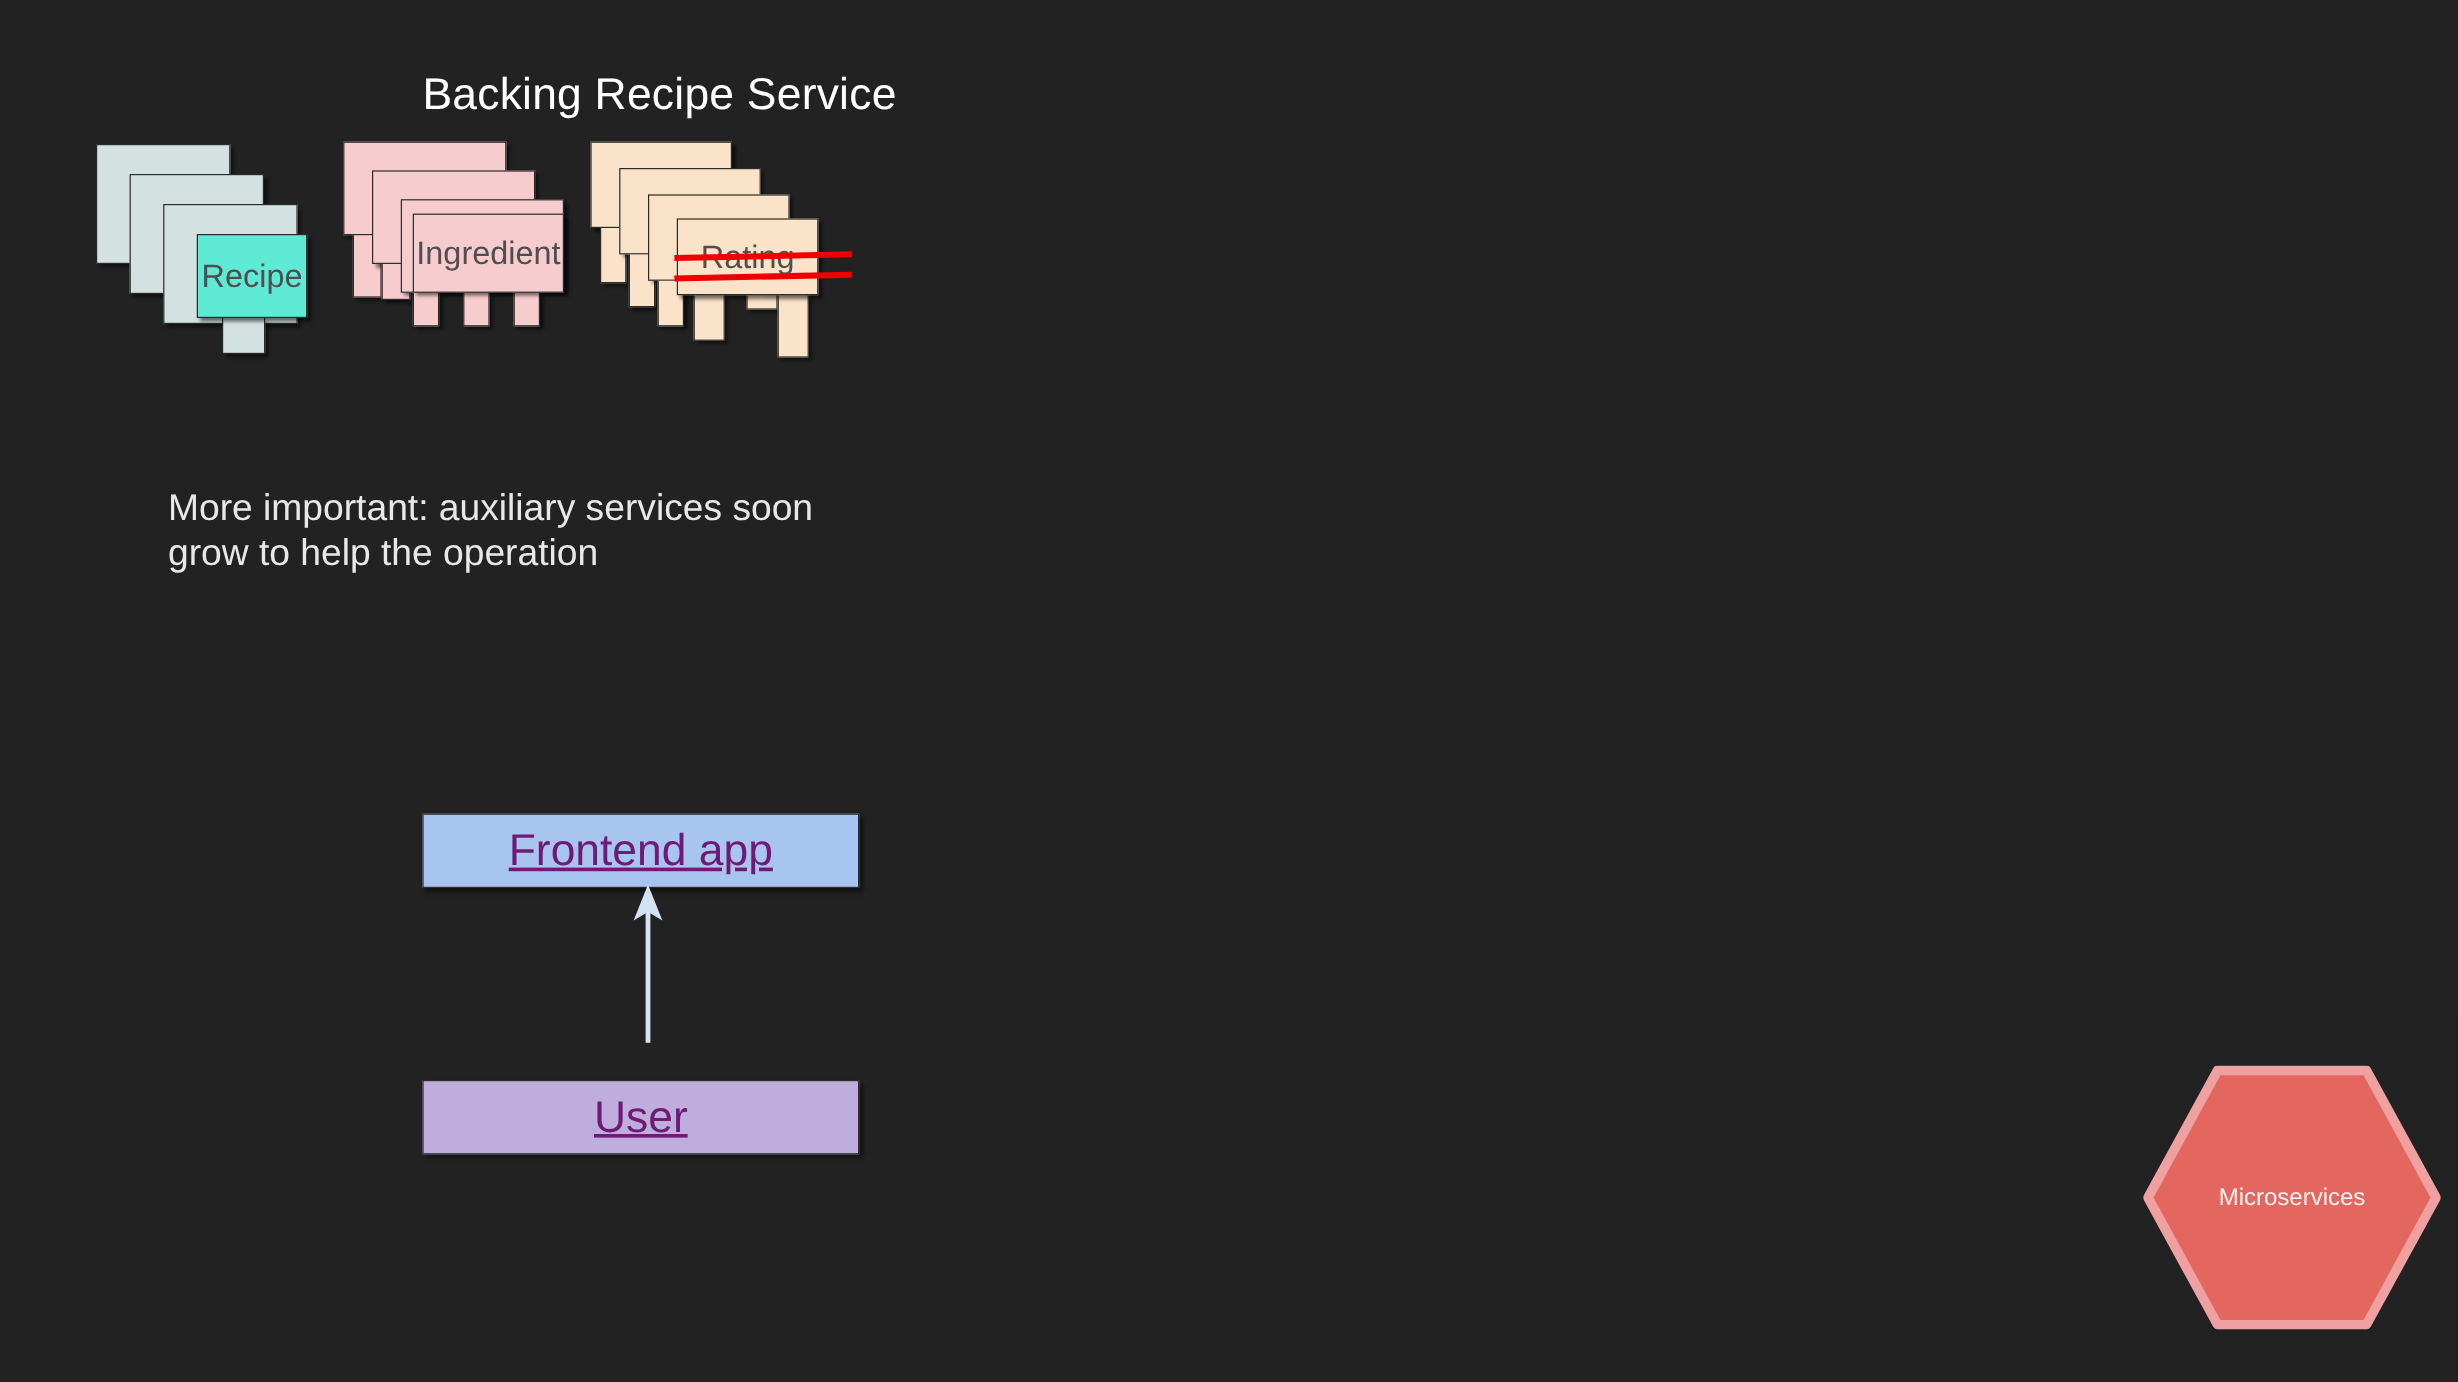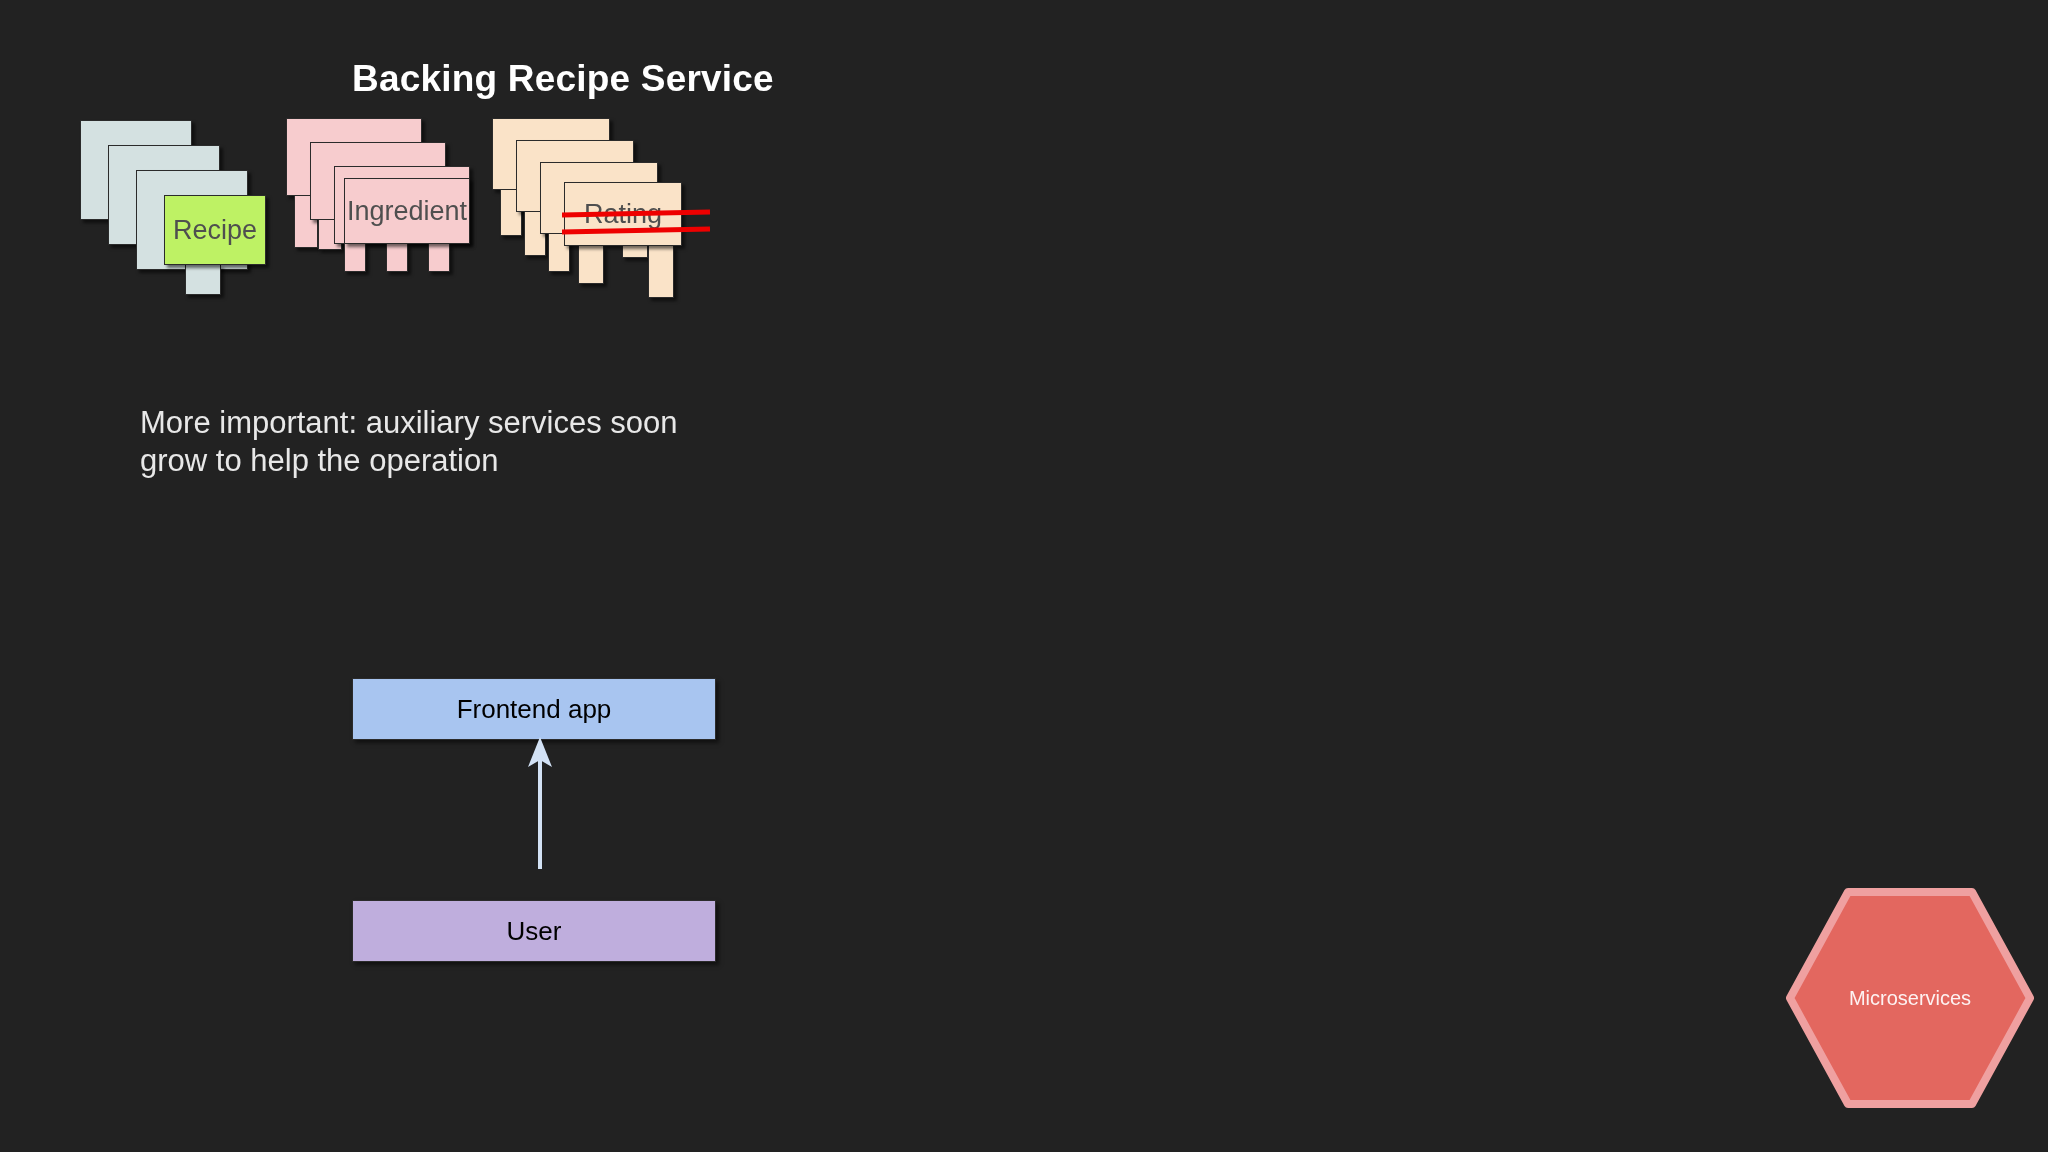--- a/index.html
+++ b/index.html
@@ -18,21 +18,21 @@
     -webkit-font-smoothing: antialiased;
   }
 
   
   .slide-title {
     position: absolute;
     left: 352px;
     top: 58px;
     font-size: 37px;
     color: #ffffff;
-    font-weight: 700;
+    font-weight: 400;
     letter-spacing: 0.2px;
     white-space: nowrap;
   }
 
   
   .stack {
     position: absolute;
   }
   .card {
     position: absolute;
@@ -80,23 +80,24 @@
   .flowbox {
     position: absolute;
     box-sizing: border-box;
     border: 1.5px solid #2b2b2b;
     display: flex;
     align-items: center;
     justify-content: center;
     box-shadow: 3px 3px 4px rgba(0,0,0,0.5);
   }
   .flowbox span {
-    font-size: 26px;
-    color: #000000;
-    white-space: nowrap;
+    font-size: 37px;
+    color: #701a75;
+    white-space: nowrap;
+    text-decoration: underline;
   }
 
   
   .caption {
     position: absolute;
     left: 140px;
     top: 404px;
     width: 540px;
     text-align: left;
     font-size: 31px;
@@ -144,21 +145,21 @@
   <div class="slide-title">Backing Recipe Service</div>
 
   <div class="stack" style="left:80px; top:120px; width:300px; height:170px;">
 
     <div class="card" style="left:0px;  top:0px;  width:112px; height:100px; background:#d4e1e1;"></div>
     <div class="card" style="left:28px; top:25px; width:112px; height:100px; background:#d4e1e1;"></div>
     <div class="card" style="left:56px; top:50px; width:112px; height:100px; background:#d4e1e1;"></div>
 
     <div class="leg" style="left:105px; top:145px; width:36px; height:30px; background:#d4e1e1;"></div>
 
-    <div class="card" style="left:84px; top:75px; width:102px; height:70px; background:#bef264;">
+    <div class="card" style="left:84px; top:75px; width:92px; height:70px; background:#5eead4;">
       <div class="card-body">
         <span class="card-label">Recipe</span>
       </div>
     </div>
   </div>
 
   <div class="stack" style="left:286px; top:118px; width:320px; height:170px;">
 
     <div class="card" style="left:0px;  top:0px;  width:136px; height:78px; background:#f7ccce;"></div>
     <div class="leg" style="left:8px; top:78px; width:24px; height:52px; background:#f7ccce;"></div>

